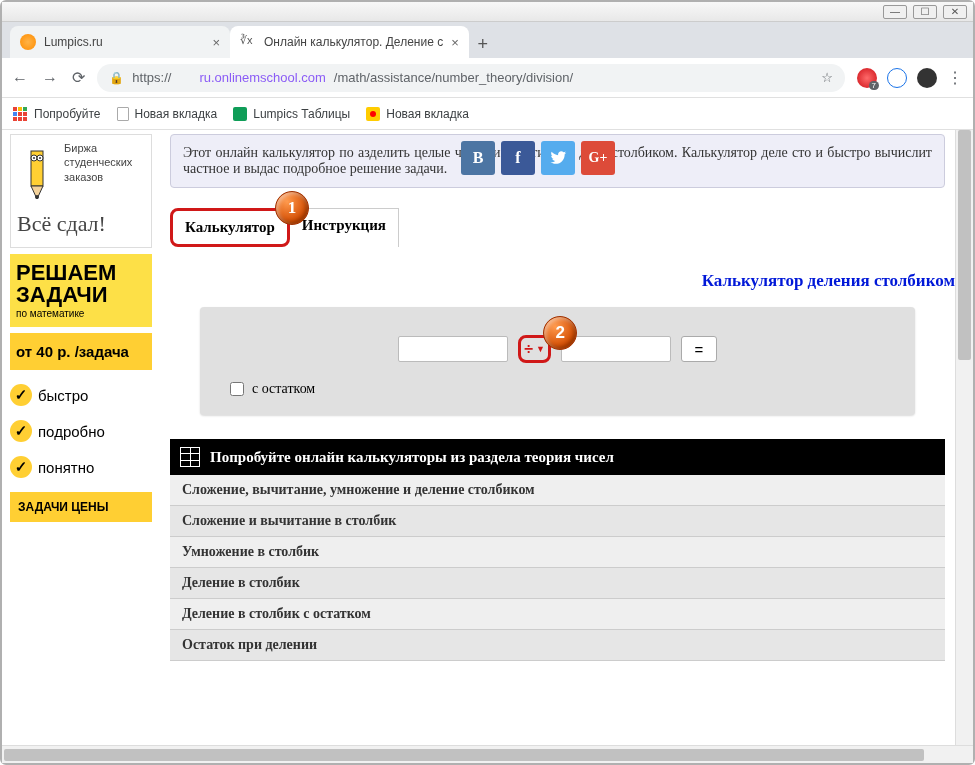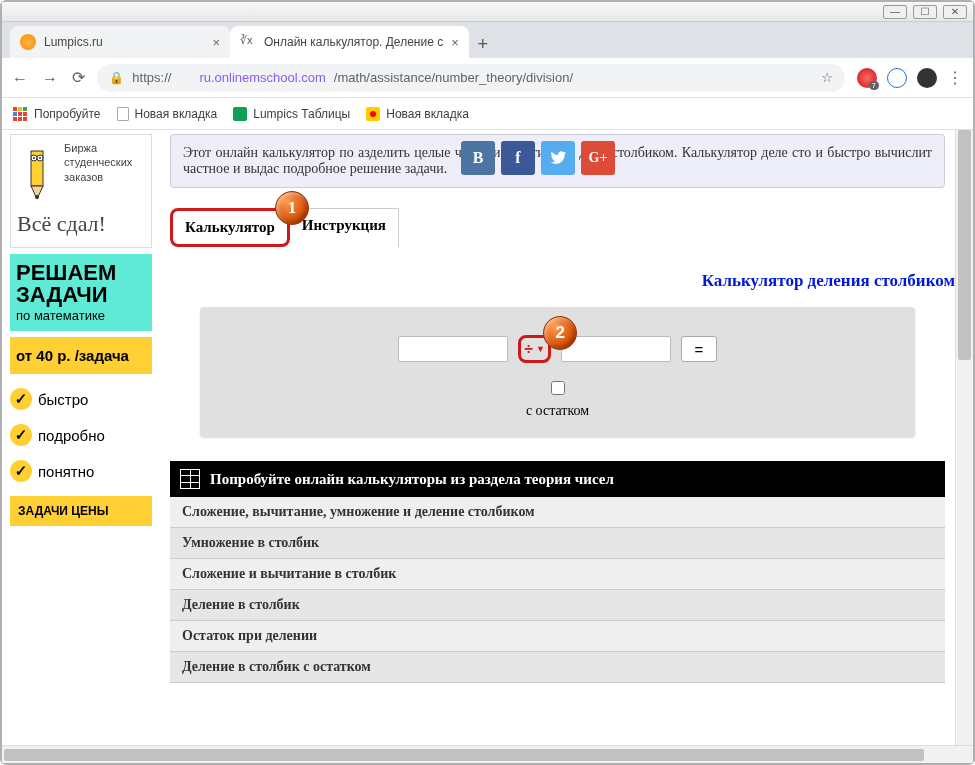--- a/index.html
+++ b/index.html
@@ -57,23 +57,23 @@
 .scroll-bottom { height: 18px; background: #f1f1f1; border-top: 1px solid #ddd; display:flex; align-items:center;}
 .scroll-bottom .thumb { margin-left:2px; height: 12px; width: 920px; background: #c1c1c1; border-radius: 2px; }
 .page { flex: 1; overflow: hidden; display: flex; background: #fff; }
 
 
 .sidebar { width: 158px; border-right: 0; padding: 0 8px; }
 .ad1 { border: 1px solid #ddd; padding: 6px; font-size: 11px; color: #444; margin-top: 4px; }
 .pencil { width: 40px; height: 60px; }
 .ad1 .txt { display: inline-block; vertical-align: top; margin-left: 4px; line-height: 1.3; }
 .vse { font-family: cursive; font-size: 22px; margin: 8px 0 4px; }
-.ad2 { background: #5eead4; padding: 8px 6px; margin-top: 6px; }
+.ad2 { background: #fde047; padding: 8px 6px; margin-top: 6px; }
 .ad2 h2 { font-size: 22px; font-weight: 900; line-height: 1; color: #000; }
-.ad2 .sub { font-size: 13px; margin-top: 2px; }
+.ad2 .sub { font-size: 10px; margin-top: 2px; }
 .ad3 { background: #ffcf33; padding: 10px 6px; margin-top: 6px; font-size: 15px; font-weight: bold; }
 .benefits { margin-top: 10px; }
 .benefits div { font-size: 15px; margin: 14px 0; display: flex; align-items: center; gap: 6px; }
 .check { width: 22px; height: 22px; background: #ffcf33; border-radius: 50%; display: flex; align-items: center; justify-content: center; color: #000; font-weight: bold; }
 .btn-price { background: #ffcf33; padding: 8px; font-size: 12px; font-weight: 900; margin-top: 8px;}
 
 
 .main { flex: 1; padding: 0; position: relative; }
 .intro-box { margin: 4px 10px 10px 10px; background: #eeeef8; border: 1px solid #ccd; border-radius: 4px; padding: 10px 12px; font-size: 14px; color: #333; font-family: Georgia, serif; text-align: justify; position: relative; }
 .share-row { position: absolute; top: 6px; left: 290px; display: flex; gap: 6px; }
@@ -93,21 +93,21 @@
 .m2 { top: -22px; left: 22px; }
 
 .calc-title { text-align: right; color: #0018d8; font-weight: bold; font-family: Georgia, serif; font-size: 17px; margin: 24px 0 16px; }
 .calc-panel { background: #e0e0e0; margin: 0 40px 24px; border-radius: 4px; padding: 28px 30px 18px; box-shadow: 0 1px 2px rgba(0,0,0,.15); }
 .calc-row { display: flex; justify-content: center; align-items: center; gap: 10px; }
 .calc-row input[type=text] { width: 110px; height: 26px; border: 1px solid #bbb; border-radius: 2px; padding: 0 6px; }
 .op-wrap { border: 3px solid #d01818; border-radius: 8px; padding: 2px 3px; display: flex; align-items: center; gap: 3px; position: relative; background: #e0e0e0; }
 .op-sign { color: #d01818; font-weight: bold; font-size: 16px; }
 .op-dd { color: #d01818; font-size: 9px; }
 .eq-btn { width: 36px; height: 26px; border: 1px solid #aaa; background: #fff; border-radius: 3px; font-size: 15px; }
-.remainder { margin-top: 18px; display: flex; align-items: center; gap: 8px; font-size: 14px; font-family: Georgia, serif; flex-direction: column;}
+.remainder { margin-top: 18px; display: flex; align-items: center; gap: 8px; font-size: 14px; font-family: Georgia, serif;}
 .remainder input { width: 14px; height: 14px; }
 
 .related-header { background: #000; color: #fff; padding: 8px 10px; font-size: 15px; font-weight: bold; font-family: Georgia, serif; display: flex; align-items: center; gap: 10px; margin: 0 10px; }
 .calc-icon { width: 20px; height: 20px; background: #fff; display: grid; grid-template-columns: 1fr 1fr; grid-template-rows: 1fr 1fr 1fr; gap: 1px; padding: 1px; }
 .calc-icon span { background: #000; }
 .related-list { margin: 0 10px; }
 .related-list .item { padding: 7px 12px; font-size: 14px; font-family: Georgia, serif; font-weight: bold; color: #333; border-bottom: 1px solid #ccc; background: #e6e6e6; }
 .related-list .item:nth-child(odd) { background: #efefef; }
 </style>
 </head>
@@ -283,25 +283,25 @@
               <span></span>
               <span></span>
               <span></span>
               <span></span>
               <span></span>
             </span>
           <span>Попробуйте онлайн калькуляторы из раздела теория чисел</span>
         </div>
         <div class="related-list">
           <div class="item">Сложение, вычитание, умножение и деление столбиком</div>
+          <div class="item">Сложение и вычитание в столбик</div>
           <div class="item">Умножение в столбик</div>
-          <div class="item">Сложение и вычитание в столбик</div>
           <div class="item">Деление в столбик</div>
+          <div class="item">Деление в столбик с остатком</div>
           <div class="item">Остаток при делении</div>
-          <div class="item">Деление в столбик с остатком</div>
         </div>
       </div>
     </div>
     <div class="scroll-right">
         <div class="thumb"></div>
       </div>
   </div>
   <div class="scroll-bottom">
       <div class="thumb"></div>
     </div>

